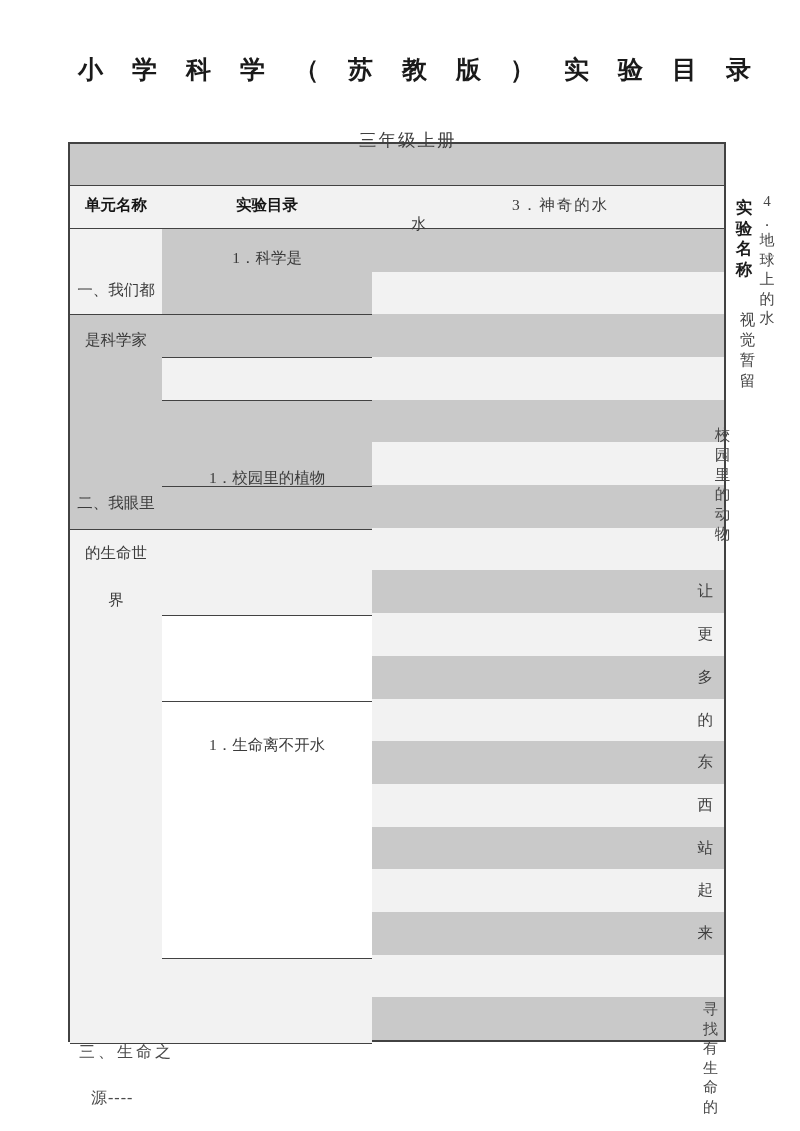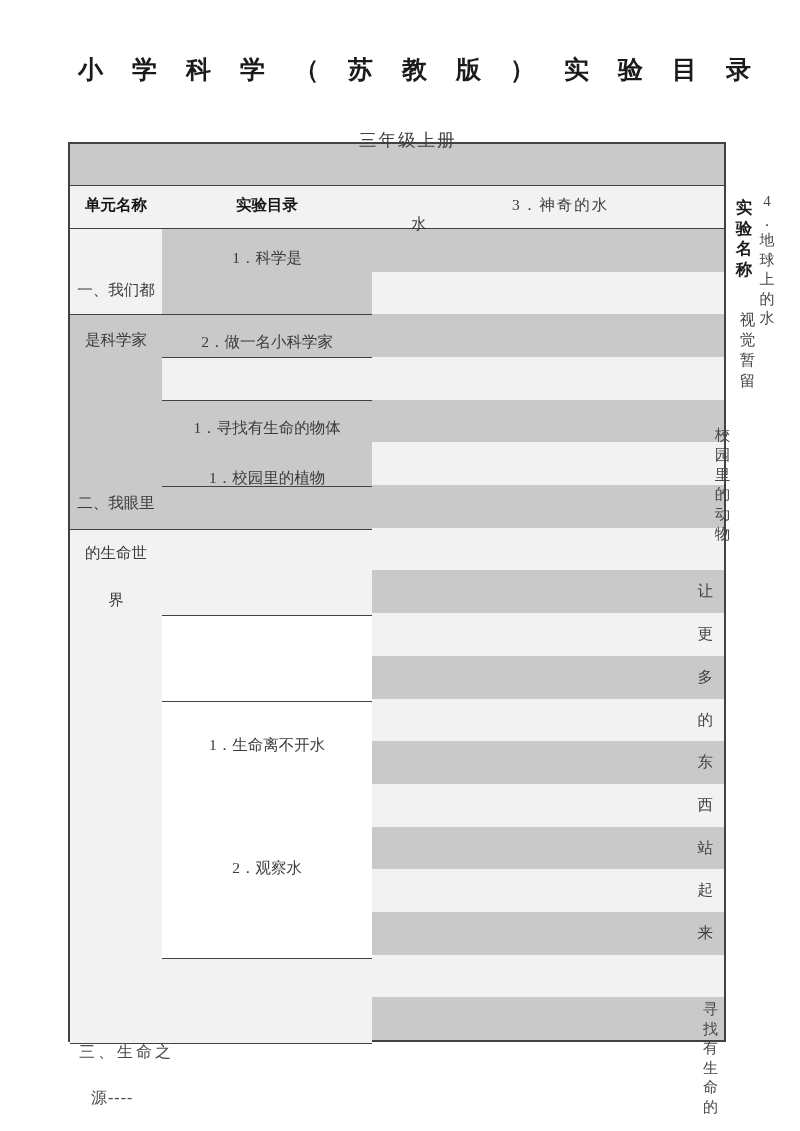--- a/index.html
+++ b/index.html
@@ -145,25 +145,22 @@
   <div class="txt ctr hdr" style="left:0;top:51px;width:92px;">单元名称</div>
   <div class="txt ctr hdr" style="left:92px;top:51px;width:210px;">实验目录</div>
 
   <div class="txt ctr" style="left:0;top:136px;width:92px;">一、我们都</div>
   <div class="txt ctr" style="left:0;top:186px;width:92px;">是科学家</div>
   <div class="txt ctr" style="left:0;top:349px;width:92px;">二、我眼里</div>
   <div class="txt ctr" style="left:0;top:399px;width:92px;">的生命世</div>
   <div class="txt ctr" style="left:0;top:446px;width:92px;">界</div>
 
   <div class="txt ctr" style="left:92px;top:104px;width:210px;">1．科学是</div>
-  <div class="txt ctr" style="left:92px;top:188px;width:210px;">2．做一名小科学家</div>
-  <div class="txt ctr" style="left:92px;top:274px;width:210px;">1．寻找有生命的物体</div>
   <div class="txt ctr" style="left:92px;top:324px;width:210px;">1．校园里的植物</div>
   <div class="txt ctr" style="left:92px;top:591px;width:210px;">1．生命离不开水</div>
-  <div class="txt ctr" style="left:92px;top:714px;width:210px;">2．观察水</div>
 
   <div class="txt" style="left:442px;top:51px;letter-spacing:2px;">3．神奇的水</div>
   <div class="txt" style="left:341px;top:70px;">水</div>
 
   <div class="vtxt" style="left:643px;top:281px;width:19px;font-size:15.5px;">校园里的动物</div>
   <div class="vtxt" style="left:631px;top:856px;width:19px;line-height:19.5px;">寻找有生命的</div>
 </div>
 
 <div class="vtxt" style="left:727px;top:192px;width:16px;line-height:19.5px;margin-left:32px;">4．地球上的水</div>
 <div class="vtxt hdr" style="left:735px;top:198px;width:18px;font-size:16.5px;line-height:20.5px;color:#1c1c1c;">实验名称</div>

